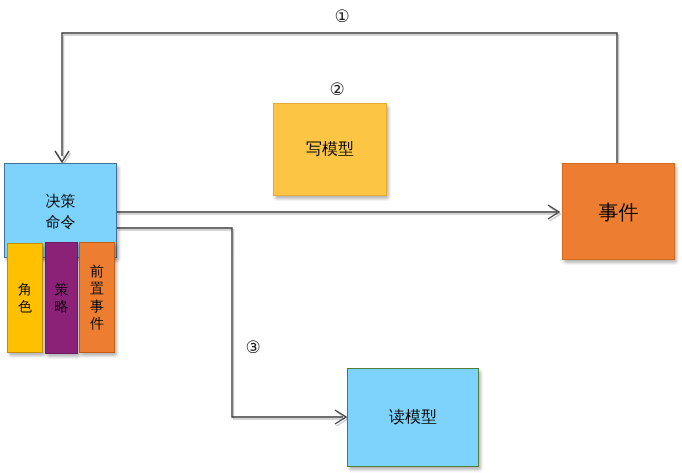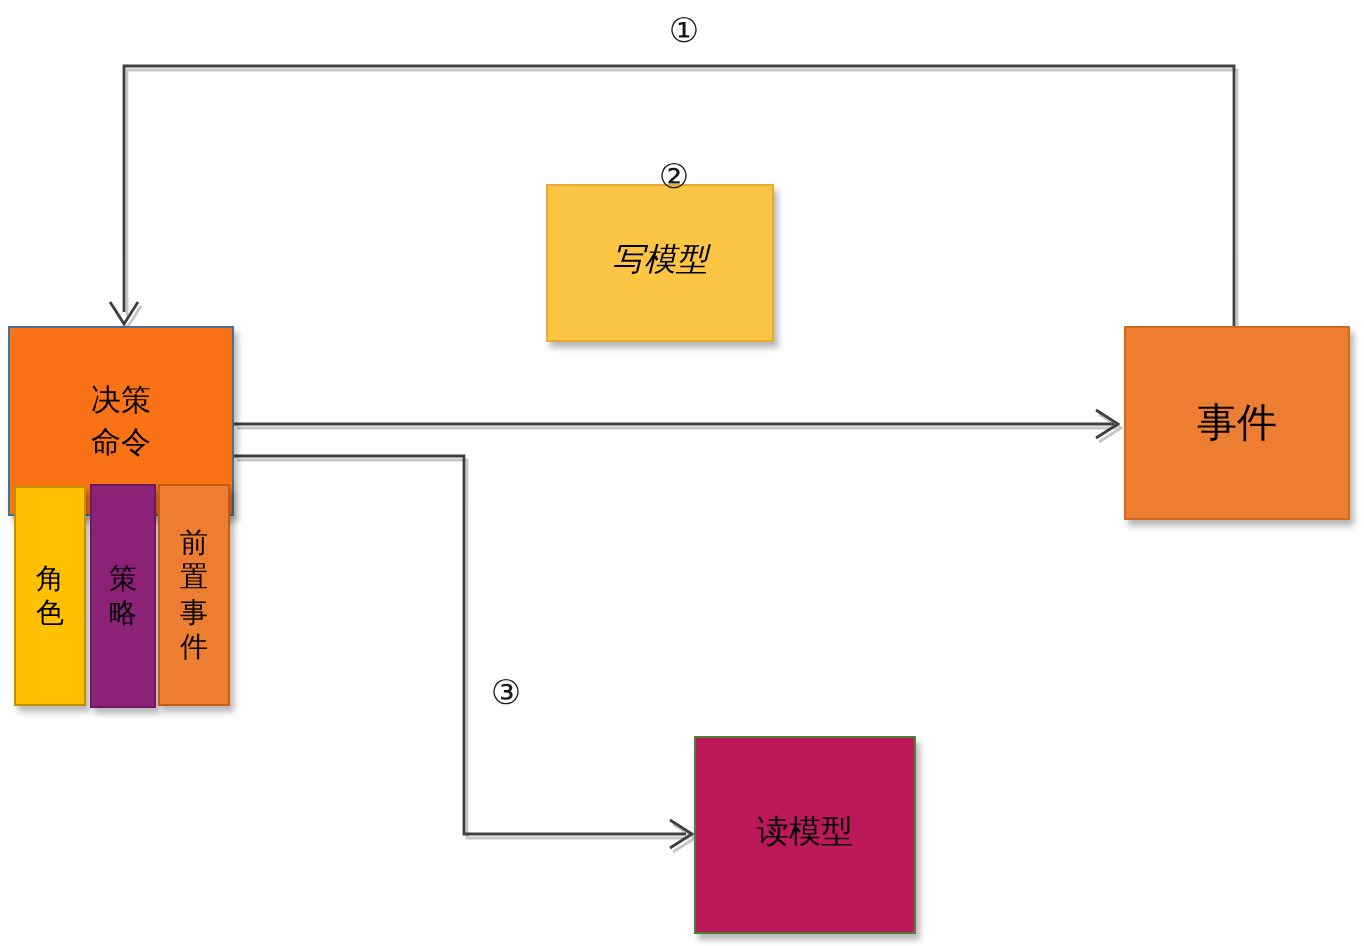--- a/index.html
+++ b/index.html
@@ -15,38 +15,38 @@
     position:absolute;
     box-sizing:border-box;
     display:flex;align-items:center;justify-content:center;
     text-align:center;
     color:#000000;
     box-shadow:2px 3px 3px rgba(0,0,0,0.28);
   }
   .node-label{white-space:pre-line;line-height:1.4;}
   
   #node-decision{left:4px;top:163px;width:113px;height:95px;
-    background:#f97316;border:1px solid #41719C;font-size:15px;z-index:2;}
+    background:#7dd3fc;border:1px solid #41719C;font-size:15px;z-index:2;}
   
   #node-role{left:7px;top:243px;width:36px;height:110px;
     background:#FFC000;border:1px solid #BF8F00;font-size:14px;z-index:3;}
   #node-strategy{left:45px;top:242px;width:33px;height:112px;
     background:#8C2277;border:1px solid #6E1A5E;font-size:14px;z-index:3;}
   #node-preevent{left:79px;top:242px;width:36px;height:111px;
     background:#ED7D31;border:1px solid #C55A11;font-size:14px;z-index:3;}
   .subnode .node-label{line-height:1.25;}
   
-  #node-write{left:273px;top:92px;width:114px;height:79px;
-    background:#FCC544;border:1px solid #E5AC35;font-size:16px;z-index:2;font-style:italic;}
+  #node-write{left:273px;top:103px;width:114px;height:93px;
+    background:#FCC544;border:1px solid #E5AC35;font-size:16px;z-index:2;}
   
   #node-event{left:562px;top:163px;width:113px;height:97px;
     background:#ED7D31;border:1px solid #D26A1E;font-size:20px;z-index:2;}
   
-  #node-read{left:347px;top:368px;width:111px;height:99px;
-    background:#be185d;border:1px solid #507E32;font-size:16px;z-index:2;}
+  #node-read{left:347px;top:368px;width:132px;height:99px;
+    background:#7dd3fc;border:1px solid #507E32;font-size:16px;z-index:2;}
   
   .step-label{
     position:absolute;
     font-size:17px;color:#1a1a1a;
     transform:translateX(-50%);
     z-index:4;
   }
   #step-1{left:342px;top:6px;}
   #step-2{left:337px;top:79px;}
   #step-3{left:253px;top:337px;}

